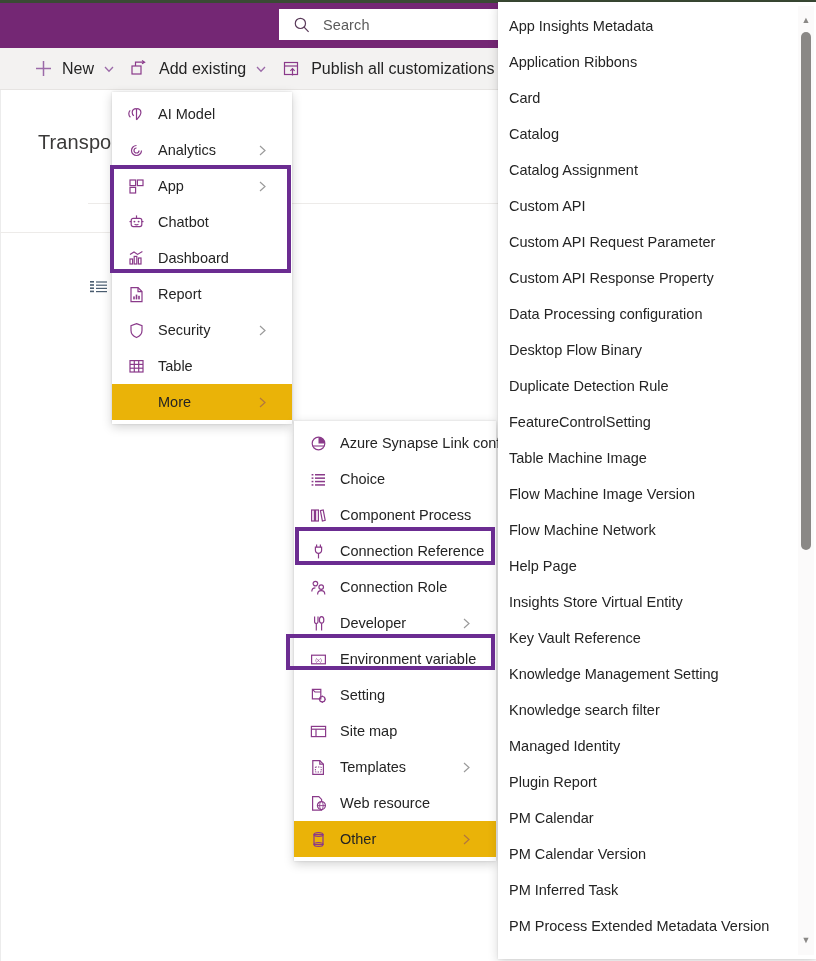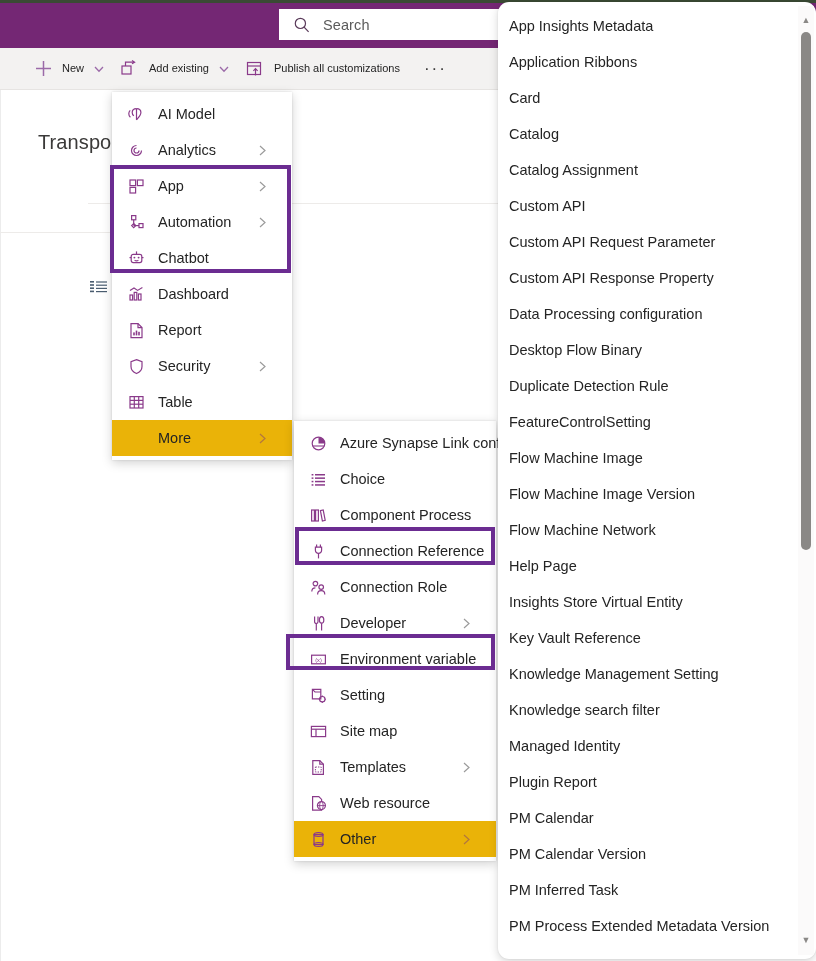--- a/index.html
+++ b/index.html
@@ -56,21 +56,21 @@
     border-bottom: 1px solid #e6e4e2;
     display: flex; align-items: center;
     z-index: 4;
     box-sizing: border-box;
   }
   .cmd-item {
     display: flex; align-items: center;
     height: 42px;
     padding: 0 8px;
     color: #242424;
-    font-size: 11px;
+    font-size: 16px;
     white-space: nowrap;
     cursor: default;
   }
   .cmd-item:first-child { margin-left: 26px; }
   .cmd-item .glyph { display:flex; align-items:center; margin-right: 9px; }
   .cmd-label { line-height: 1; }
   .chev-dn { margin-left: 9px; display:flex; align-items:center; }
   .cmd-ellipsis {
     color: #3a3a3a; font-size: 17px; letter-spacing: 2px;
     padding: 0 10px; margin-left: 6px; line-height: 1;
@@ -145,21 +145,20 @@
   
   .listpanel {
     position: absolute;
     left: 498px; top: 2px;
     width: 318px; height: 957px;
     background: #ffffff;
     box-shadow: 0 3px 10px rgba(0,0,0,.16), 0 0 2px rgba(0,0,0,.10);
     z-index: 12;
     box-sizing: border-box;
     overflow: hidden;
-    border-radius: 11px;
   }
   .listpanel-inner {
     position: absolute;
     left: 0; top: 6px; right: 18px; bottom: 6px;
     overflow: hidden;
   }
   .list-item {
     height: 36px;
     display: flex; align-items: center;
     padding-left: 11px;
@@ -325,37 +324,20 @@
         </svg>
       </span>
       <span class="mi-label">App</span>
       <span class="mi-chev">
         <svg width="11" height="13" viewBox="0 0 11 13">
             <polyline points="3,2 8,6.5 3,11" fill="none" stroke="#9b9b9b" stroke-width="1.2"></polyline>
           </svg>
       </span>
     </div>
 
-    <div class="menu-item">
-      <span class="mi-icon">
-        <svg width="17" height="17" viewBox="0 0 17 17">
-          <rect x="3.6" y="1.6" width="4.2" height="4.2" fill="none" stroke="#8a3a8a" stroke-width="1.2"></rect>
-          <rect x="11" y="9.6" width="4" height="4" fill="none" stroke="#8a3a8a" stroke-width="1.2"></rect>
-          <path d="M5.7 5.8v5.8" fill="none" stroke="#8a3a8a" stroke-width="1.2"></path>
-          <path d="M5.7 11.6h5.3" fill="none" stroke="#8a3a8a" stroke-width="1.2"></path>
-          <path d="M3.6 11.6l2.1-2.1 2.1 2.1-2.1 2.1z" fill="none" stroke="#8a3a8a" stroke-width="1.2"></path>
-        </svg>
-      </span>
-      <span class="mi-label">Automation</span>
-      <span class="mi-chev">
-        <svg width="11" height="13" viewBox="0 0 11 13">
-            <polyline points="3,2 8,6.5 3,11" fill="none" stroke="#9b9b9b" stroke-width="1.2"></polyline>
-          </svg>
-      </span>
-    </div>
 
     <div class="menu-item">
       <span class="mi-icon">
         <svg width="17" height="17" viewBox="0 0 17 17">
           <rect x="3.2" y="4.4" width="10.6" height="8.2" rx="2" fill="none" stroke="#8a3a8a" stroke-width="1.2"></rect>
           <line x1="8.5" y1="1.4" x2="8.5" y2="4.4" stroke="#8a3a8a" stroke-width="1.2"></line>
           <circle cx="6.4" cy="7.6" r=".95" fill="#8a3a8a"></circle>
           <circle cx="10.6" cy="7.6" r=".95" fill="#8a3a8a"></circle>
           <path d="M6.6 10.2q1.9 1.3 3.8 0" fill="none" stroke="#8a3a8a" stroke-width="1.1"></path>
           <line x1="1.5" y1="7.6" x2="3.2" y2="7.6" stroke="#8a3a8a" stroke-width="1.2"></line>
@@ -621,21 +603,21 @@
         <div class="list-item">Card</div>
         <div class="list-item">Catalog</div>
         <div class="list-item">Catalog Assignment</div>
         <div class="list-item">Custom API</div>
         <div class="list-item">Custom API Request Parameter</div>
         <div class="list-item">Custom API Response Property</div>
         <div class="list-item">Data Processing configuration</div>
         <div class="list-item">Desktop Flow Binary</div>
         <div class="list-item">Duplicate Detection Rule</div>
         <div class="list-item">FeatureControlSetting</div>
-        <div class="list-item">Flow Machine Image</div>
+        <div class="list-item">Table Machine Image</div>
         <div class="list-item">Flow Machine Image Version</div>
         <div class="list-item">Flow Machine Network</div>
         <div class="list-item">Help Page</div>
         <div class="list-item">Insights Store Virtual Entity</div>
         <div class="list-item">Key Vault Reference</div>
         <div class="list-item">Knowledge Management Setting</div>
         <div class="list-item">Knowledge search filter</div>
         <div class="list-item">Managed Identity</div>
         <div class="list-item">Plugin Report</div>
         <div class="list-item">PM Calendar</div>

